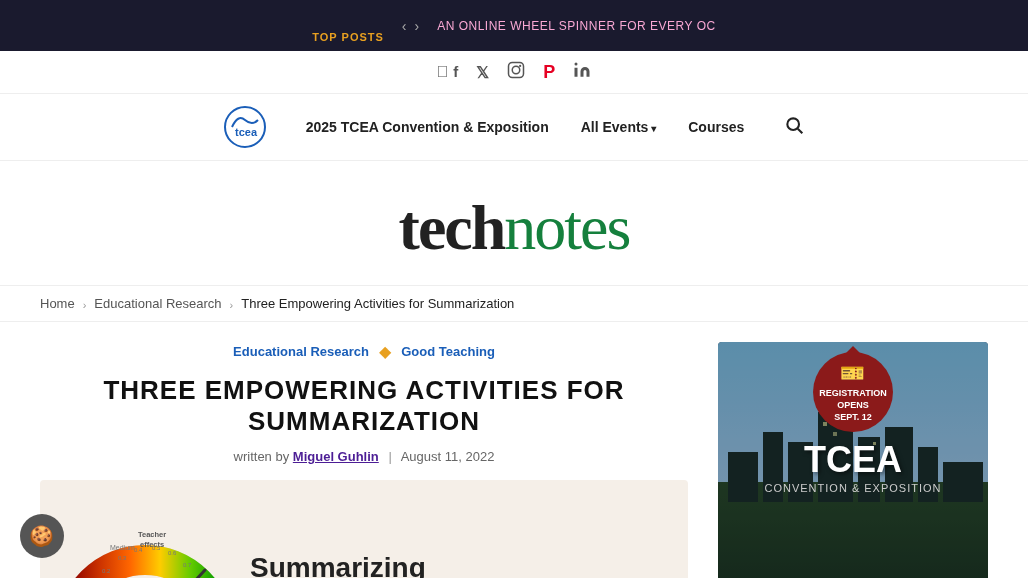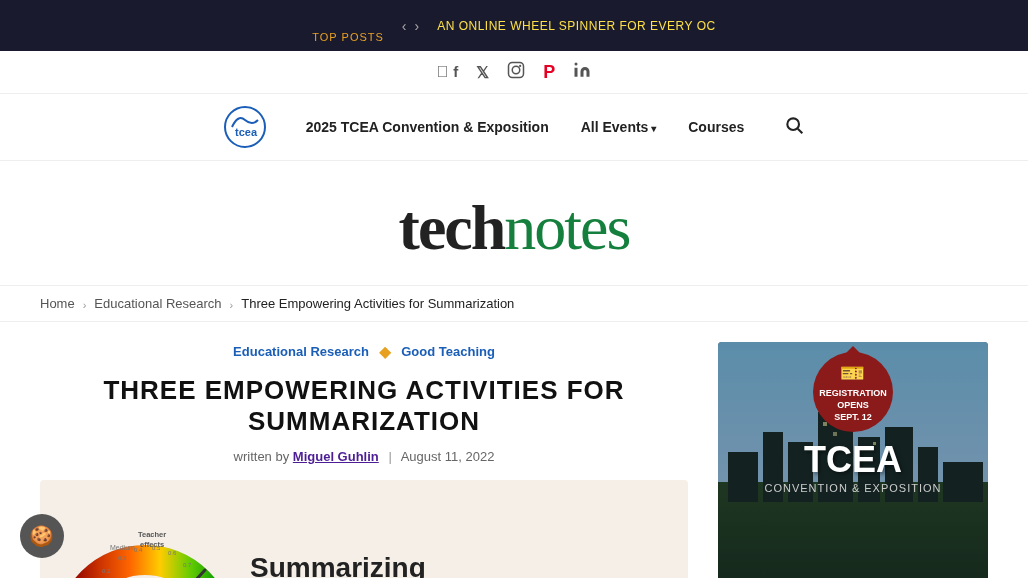--- a/index.html
+++ b/index.html
@@ -12,41 +12,41 @@
       display: flex;
       align-items: center;
       justify-content: center;
       gap: 16px;
       padding: 8px 20px;
       font-size: 12px;
       letter-spacing: 0.5px;
     }
     .top-bar-label {
       color: #e8a020;
-      font-weight: normal;
+      font-weight: bold;
       font-size: 11px;
       letter-spacing: 1px;
       margin-top: 23px;
     }
     .top-bar-nav {
       display: flex;
       align-items: center;
       gap: 4px;
     }
     .top-bar-nav button {
       background: none;
       border: none;
       color: #aaa;
       cursor: pointer;
       font-size: 14px;
       line-height: 1;
       padding: 0 2px;
     }
     .top-bar-text {
-      color: #fde047;
+      color: #f9a8d4;
       font-size: 12px;
       letter-spacing: 0.5px;
     }
 
     
     .social-bar {
       background: #fff;
       display: flex;
       justify-content: center;
       align-items: center;

